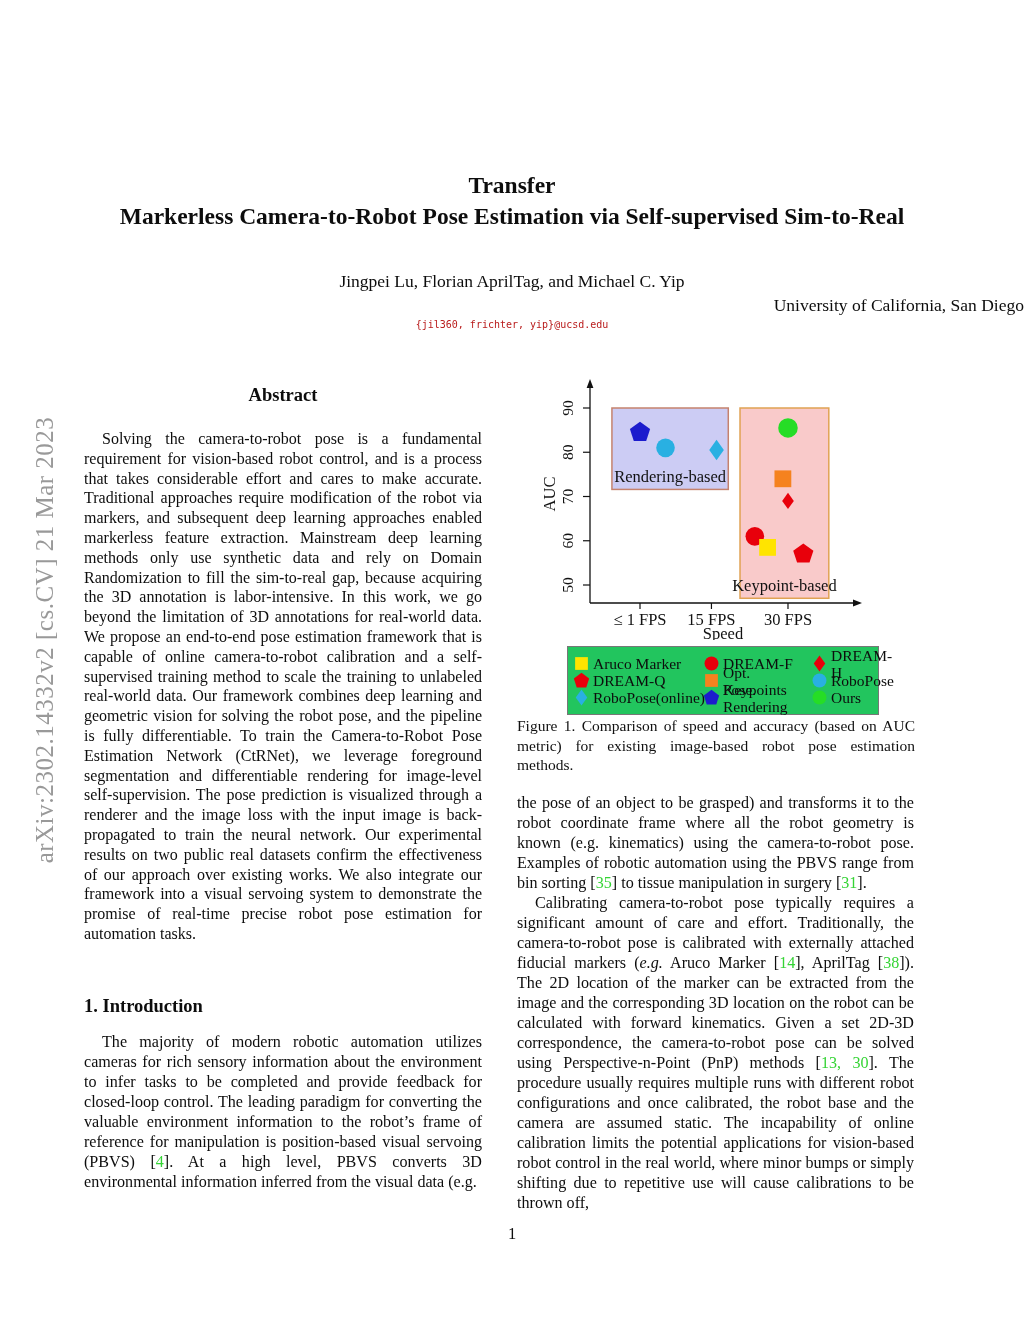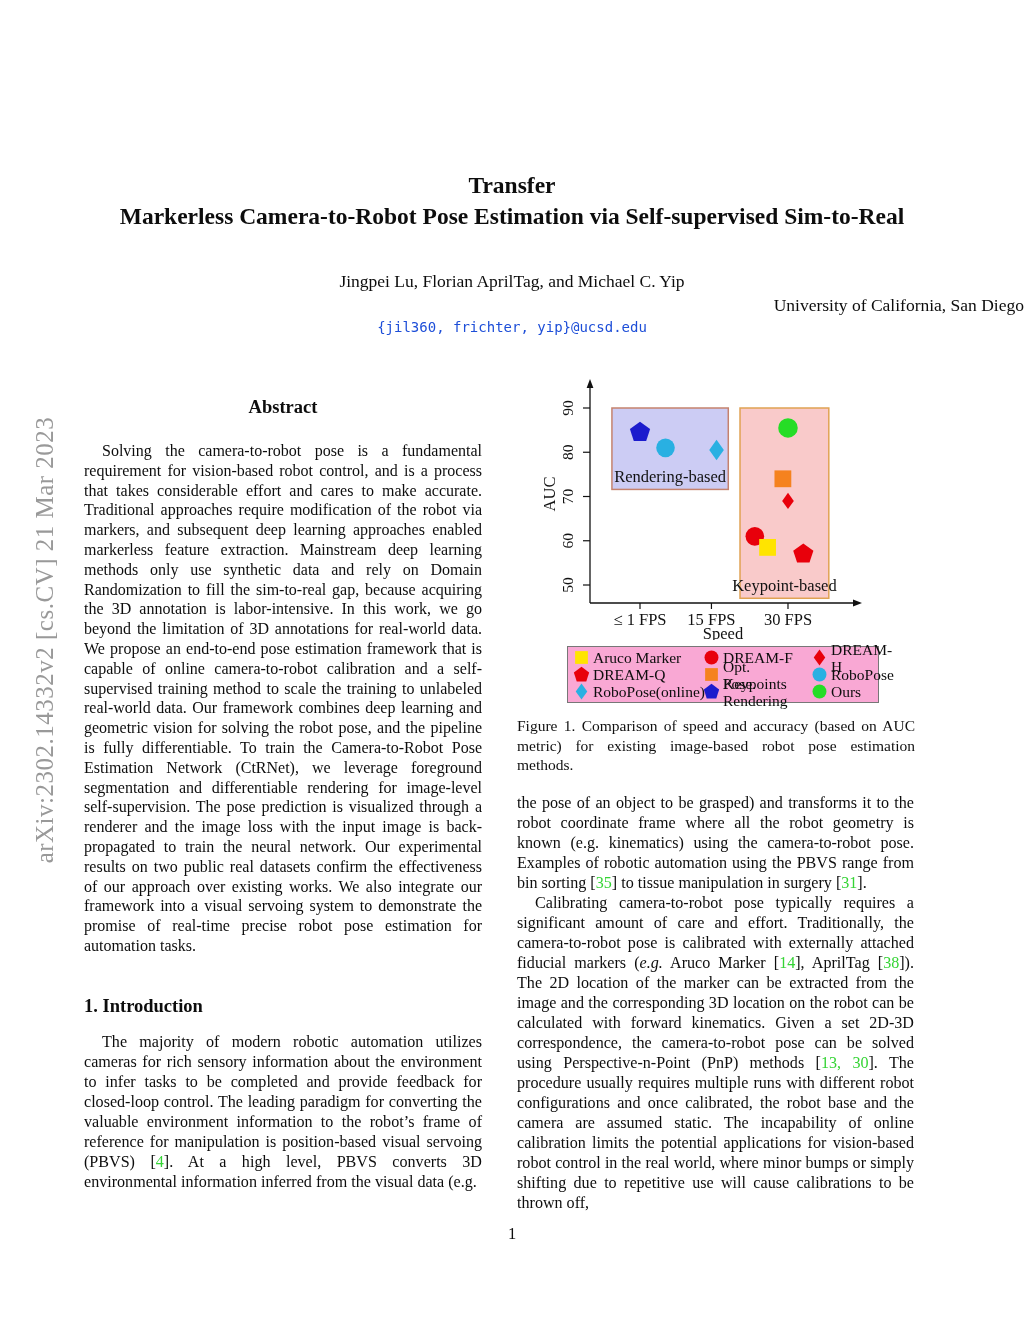--- a/index.html
+++ b/index.html
@@ -8,36 +8,36 @@
         font-family:"Liberation Serif","DejaVu Serif",serif;color:#0d0d0d;}
   
   .arxiv{position:absolute;left:45px;top:640px;transform:translate(-50%,-50%) rotate(-90deg);
          white-space:nowrap;font-size:25px;color:#999;letter-spacing:.5px;}
   
   .title{position:absolute;left:92px;top:170px;width:840px;text-align:center;
          font-size:23.5px;font-weight:bold;line-height:31px;}
   .authors{position:absolute;left:0;top:271px;width:100%;text-align:center;font-size:17.5px;}
   .affil{position:absolute;left:0;top:295px;width:100%;text-align:right;font-size:17.5px;}
   .email{position:absolute;left:0;top:319px;width:100%;text-align:center;
-         font-family:"DejaVu Sans Mono","Liberation Mono",monospace;font-size:14px;color:#1d4ed8;}
+         font-family:"DejaVu Sans Mono","Liberation Mono",monospace;font-size:10px;color:#b91c1c;}
   
   .lcol-abs{position:absolute;left:84px;top:385px;width:398px;}
   .lcol-intro{position:absolute;left:84px;top:996px;width:398px;}
   .rcol-text{position:absolute;left:517px;top:793px;width:397px;}
-  h2.center{font-size:18.5px;margin:12px 0 23px 0;text-align:center;font-weight:bold;}
+  h2.center{font-size:18.5px;margin:0 0 23px 0;text-align:center;font-weight:bold;}
   h2.sect{font-size:18.5px;margin:0 0 15px 0;font-weight:bold;}
   p.body{font-size:16.1px;line-height:20px;text-align:justify;margin:0;}
   p.abstract{text-indent:18px;font-size:16px;line-height:19.8px;}
   p.indent{text-indent:18px;}
   .cite{cursor:pointer;}
   .it{font-style:italic;}
   
   .figure{position:absolute;left:517px;top:378px;width:398px;height:330px;}
   .legend{position:absolute;left:50px;top:268px;width:312px;box-sizing:border-box;
-          border:1.3px solid #777;background:#f9a8d4;padding:2px 5px;
+          border:1.3px solid #777;background:#22c55e;padding:8px 5px;
           display:grid;grid-template-columns:130px 108px auto;row-gap:0;}
   .lg-item{display:flex;align-items:center;gap:3px;font-size:15.5px;line-height:17px;height:17px;}
   .lg-icon{width:17px;height:17px;flex:0 0 17px;}
   .caption{position:absolute;left:517px;top:716px;width:398px;font-size:15.5px;
            line-height:19.5px;text-align:justify;color:#111;}
   .pageno{position:absolute;left:0;top:1224px;width:100%;text-align:center;font-size:16.5px;}
   svg text{font-family:"Liberation Serif","DejaVu Serif",serif;}
 </style>
 </head>
 <body>

